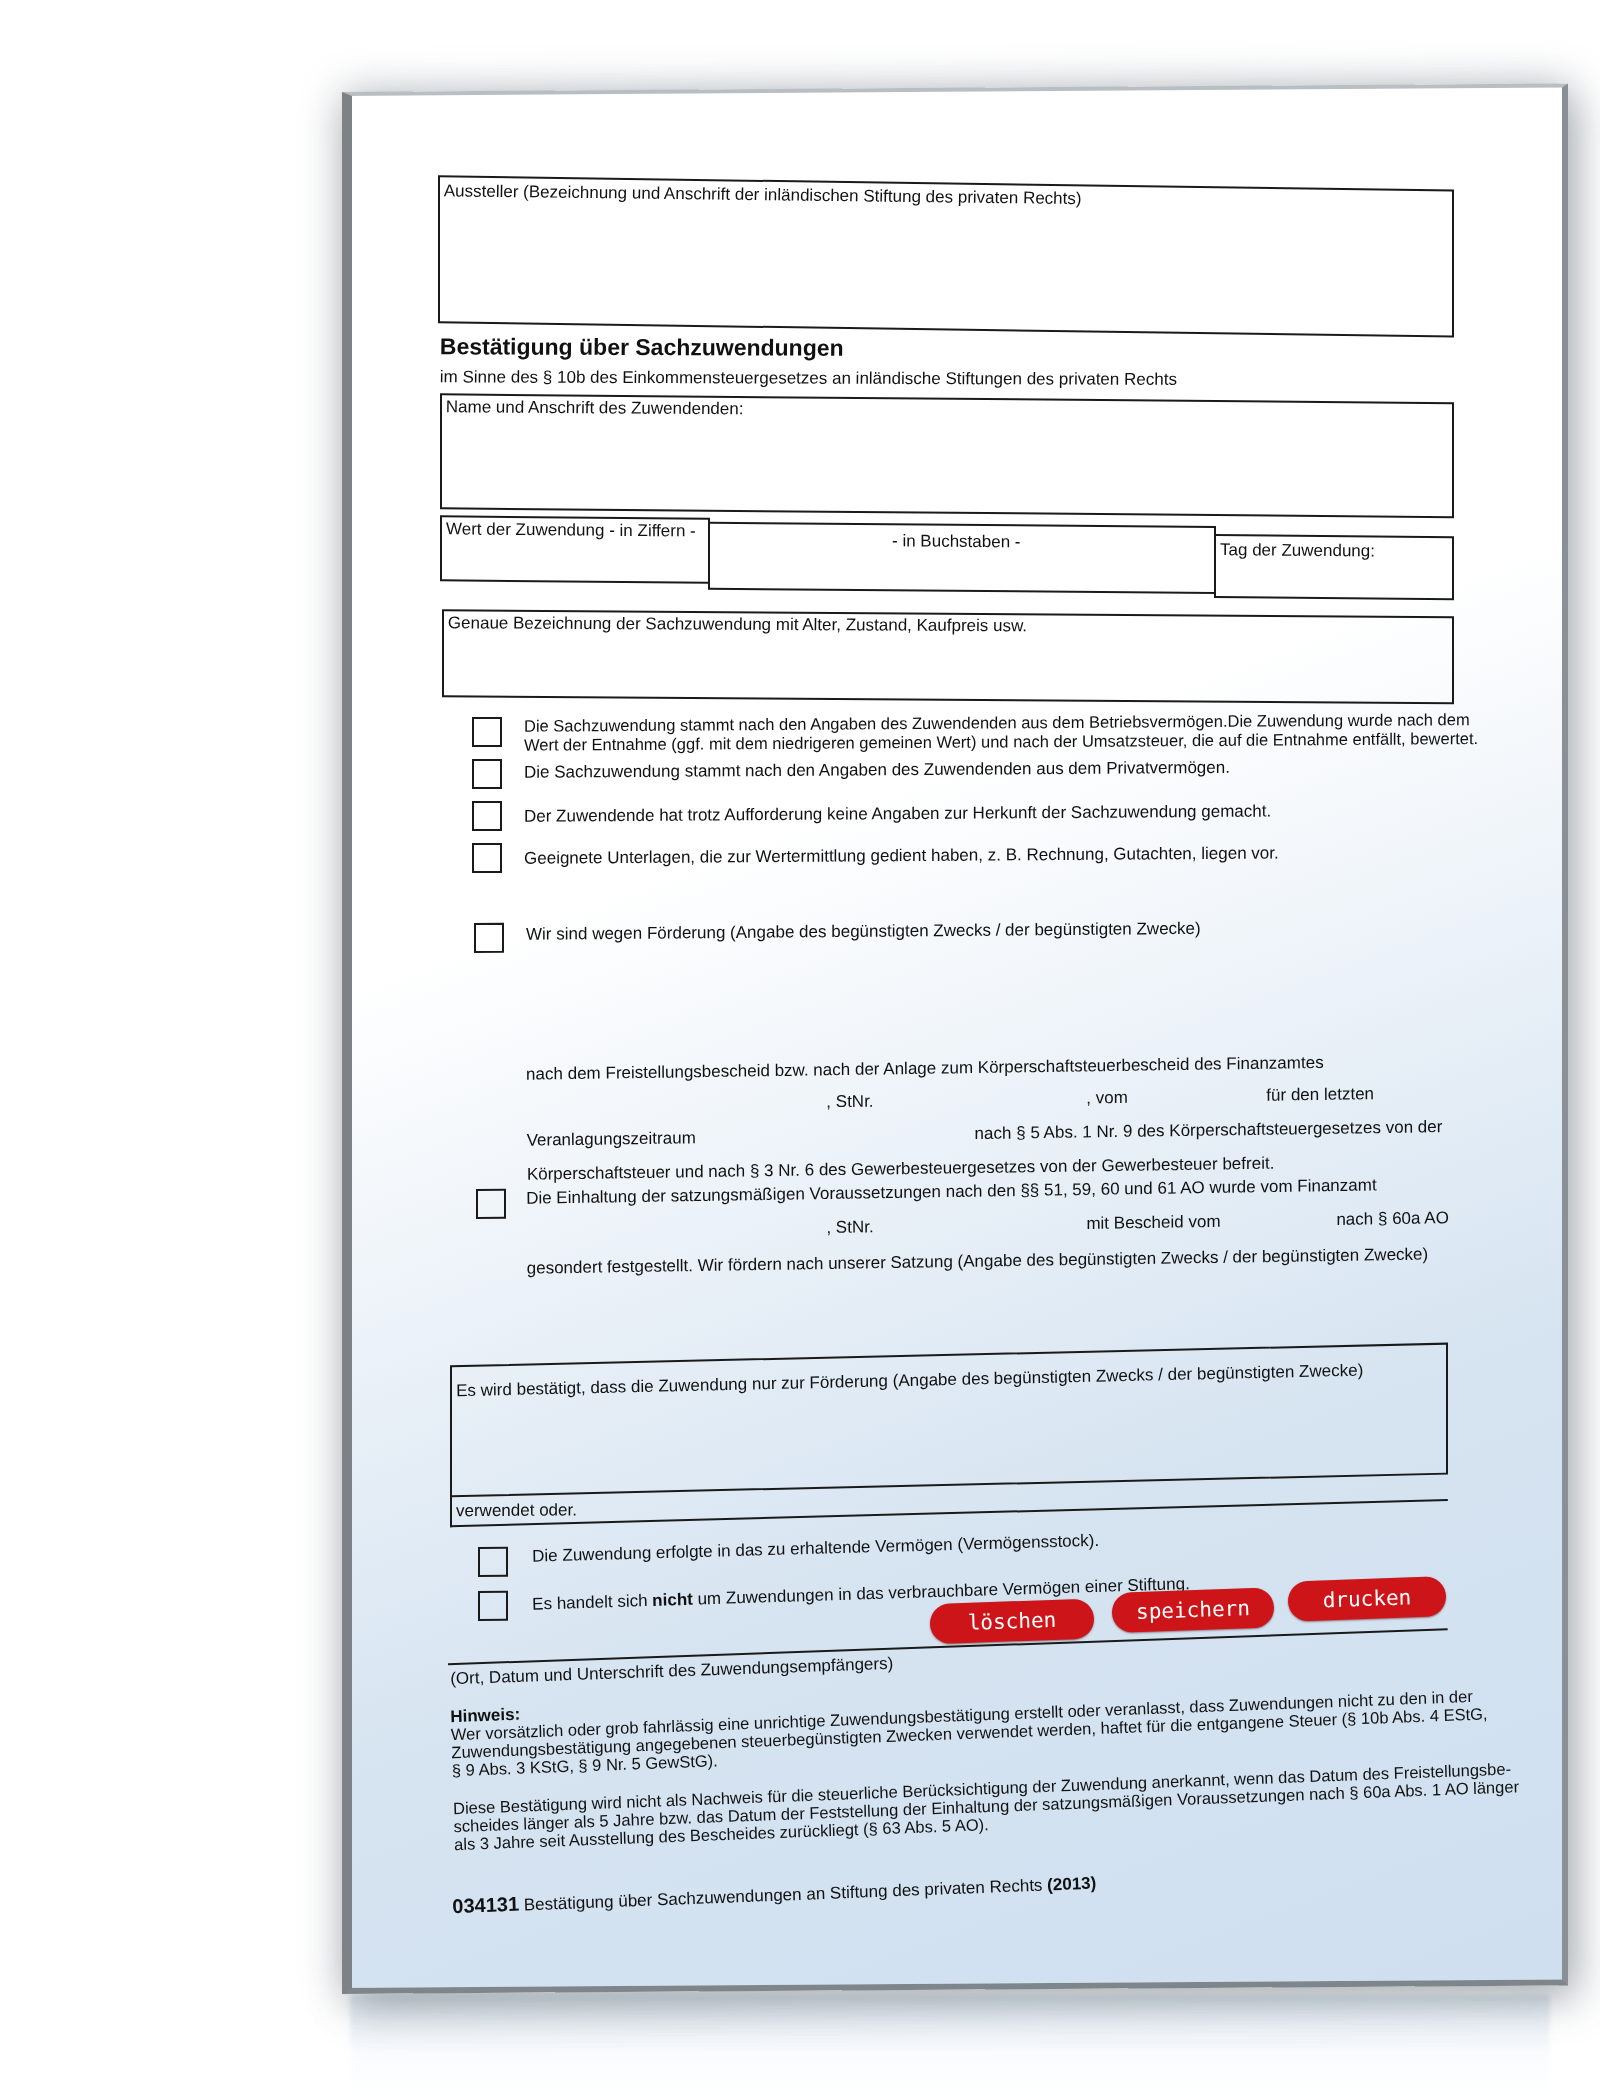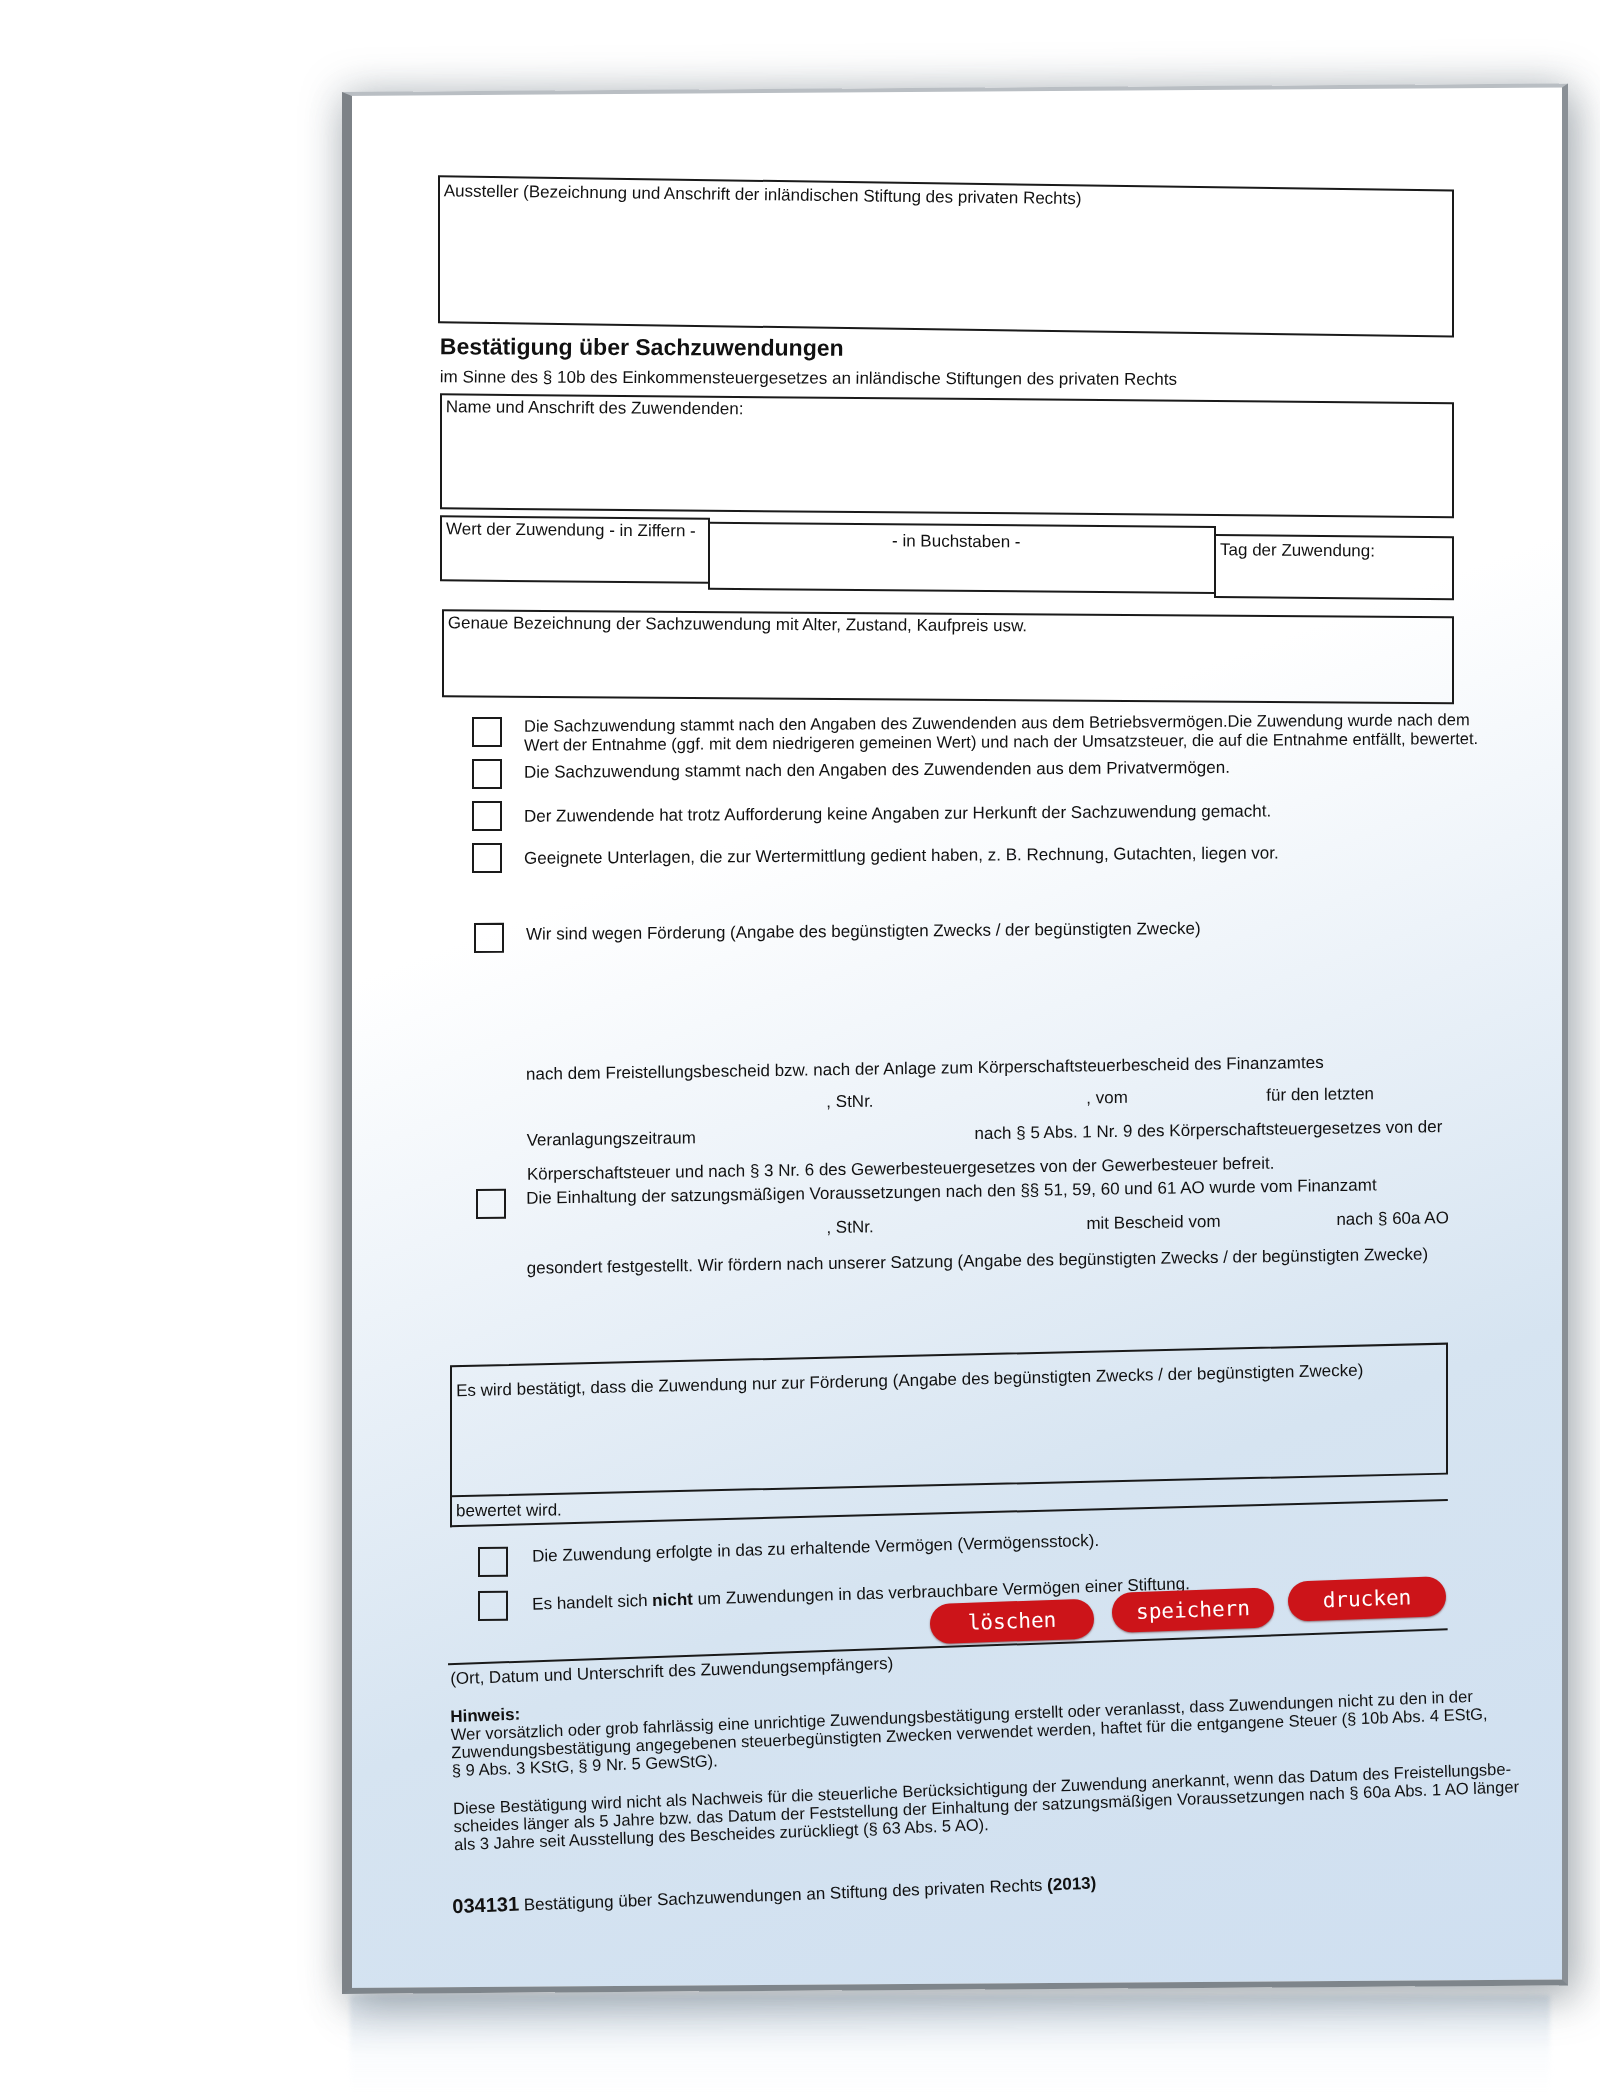--- a/index.html
+++ b/index.html
@@ -108,21 +108,21 @@
       <div class="txt" style="left:300px; top:34px;">, StNr.</div>
       <div class="txt" style="left:560px; top:34px;">mit Bescheid vom</div>
       <div class="txt" style="left:810px; top:34px;">nach § 60a AO</div>
       <div class="txt" style="left:0; top:70px;">gesondert festgestellt. Wir fördern nach unserer Satzung (Angabe des begünstigten Zwecks / der begünstigten Zwecke)</div>
     </div>
 
     <div class="box" style="left:98px; top:1270px; width:998px; height:132px; border-bottom:2px solid #1a1a1a; transform:skewY(-0.9deg); transform-origin:0 0;"></div>
     <div class="lbl" style="left:104px; top:1286px; transform:rotate(-0.9deg); transform-origin:0 0;">Es wird bestätigt, dass die Zuwendung nur zur Förderung (Angabe des begünstigten Zwecks / der begünstigten Zwecke)</div>
     <div class="vline" style="left:98px; top:1400px; height:32px;"></div>
     <div class="hline" style="left:98px; top:1430px; width:998px; transform:rotate(-1.1deg); transform-origin:0 0;"></div>
-    <div class="txt" style="left:104px; top:1406px;">bewertet wird.</div>
+    <div class="txt" style="left:104px; top:1406px;">verwendet oder.</div>
 
     <div class="cb" style="left:126px; top:1452px;"></div>
     <div class="txt" style="left:180px; top:1452px; transform:rotate(-1.2deg); transform-origin:0 0;">Die Zuwendung erfolgte in das zu erhaltende Vermögen (Vermögensstock).</div>
 
     <div class="cb" style="left:126px; top:1496px;"></div>
     <div class="txt" style="left:180px; top:1500px; transform:rotate(-1.4deg); transform-origin:0 0;">
       <span>Es handelt sich </span><b>nicht</b><span> um Zuwendungen in das verbrauchbare Vermögen einer Stiftung.</span>
     </div>
 
     <div class="btn" style="left:578px; top:1510px; width:164px; transform:rotate(-1.6deg);">löschen</div>

